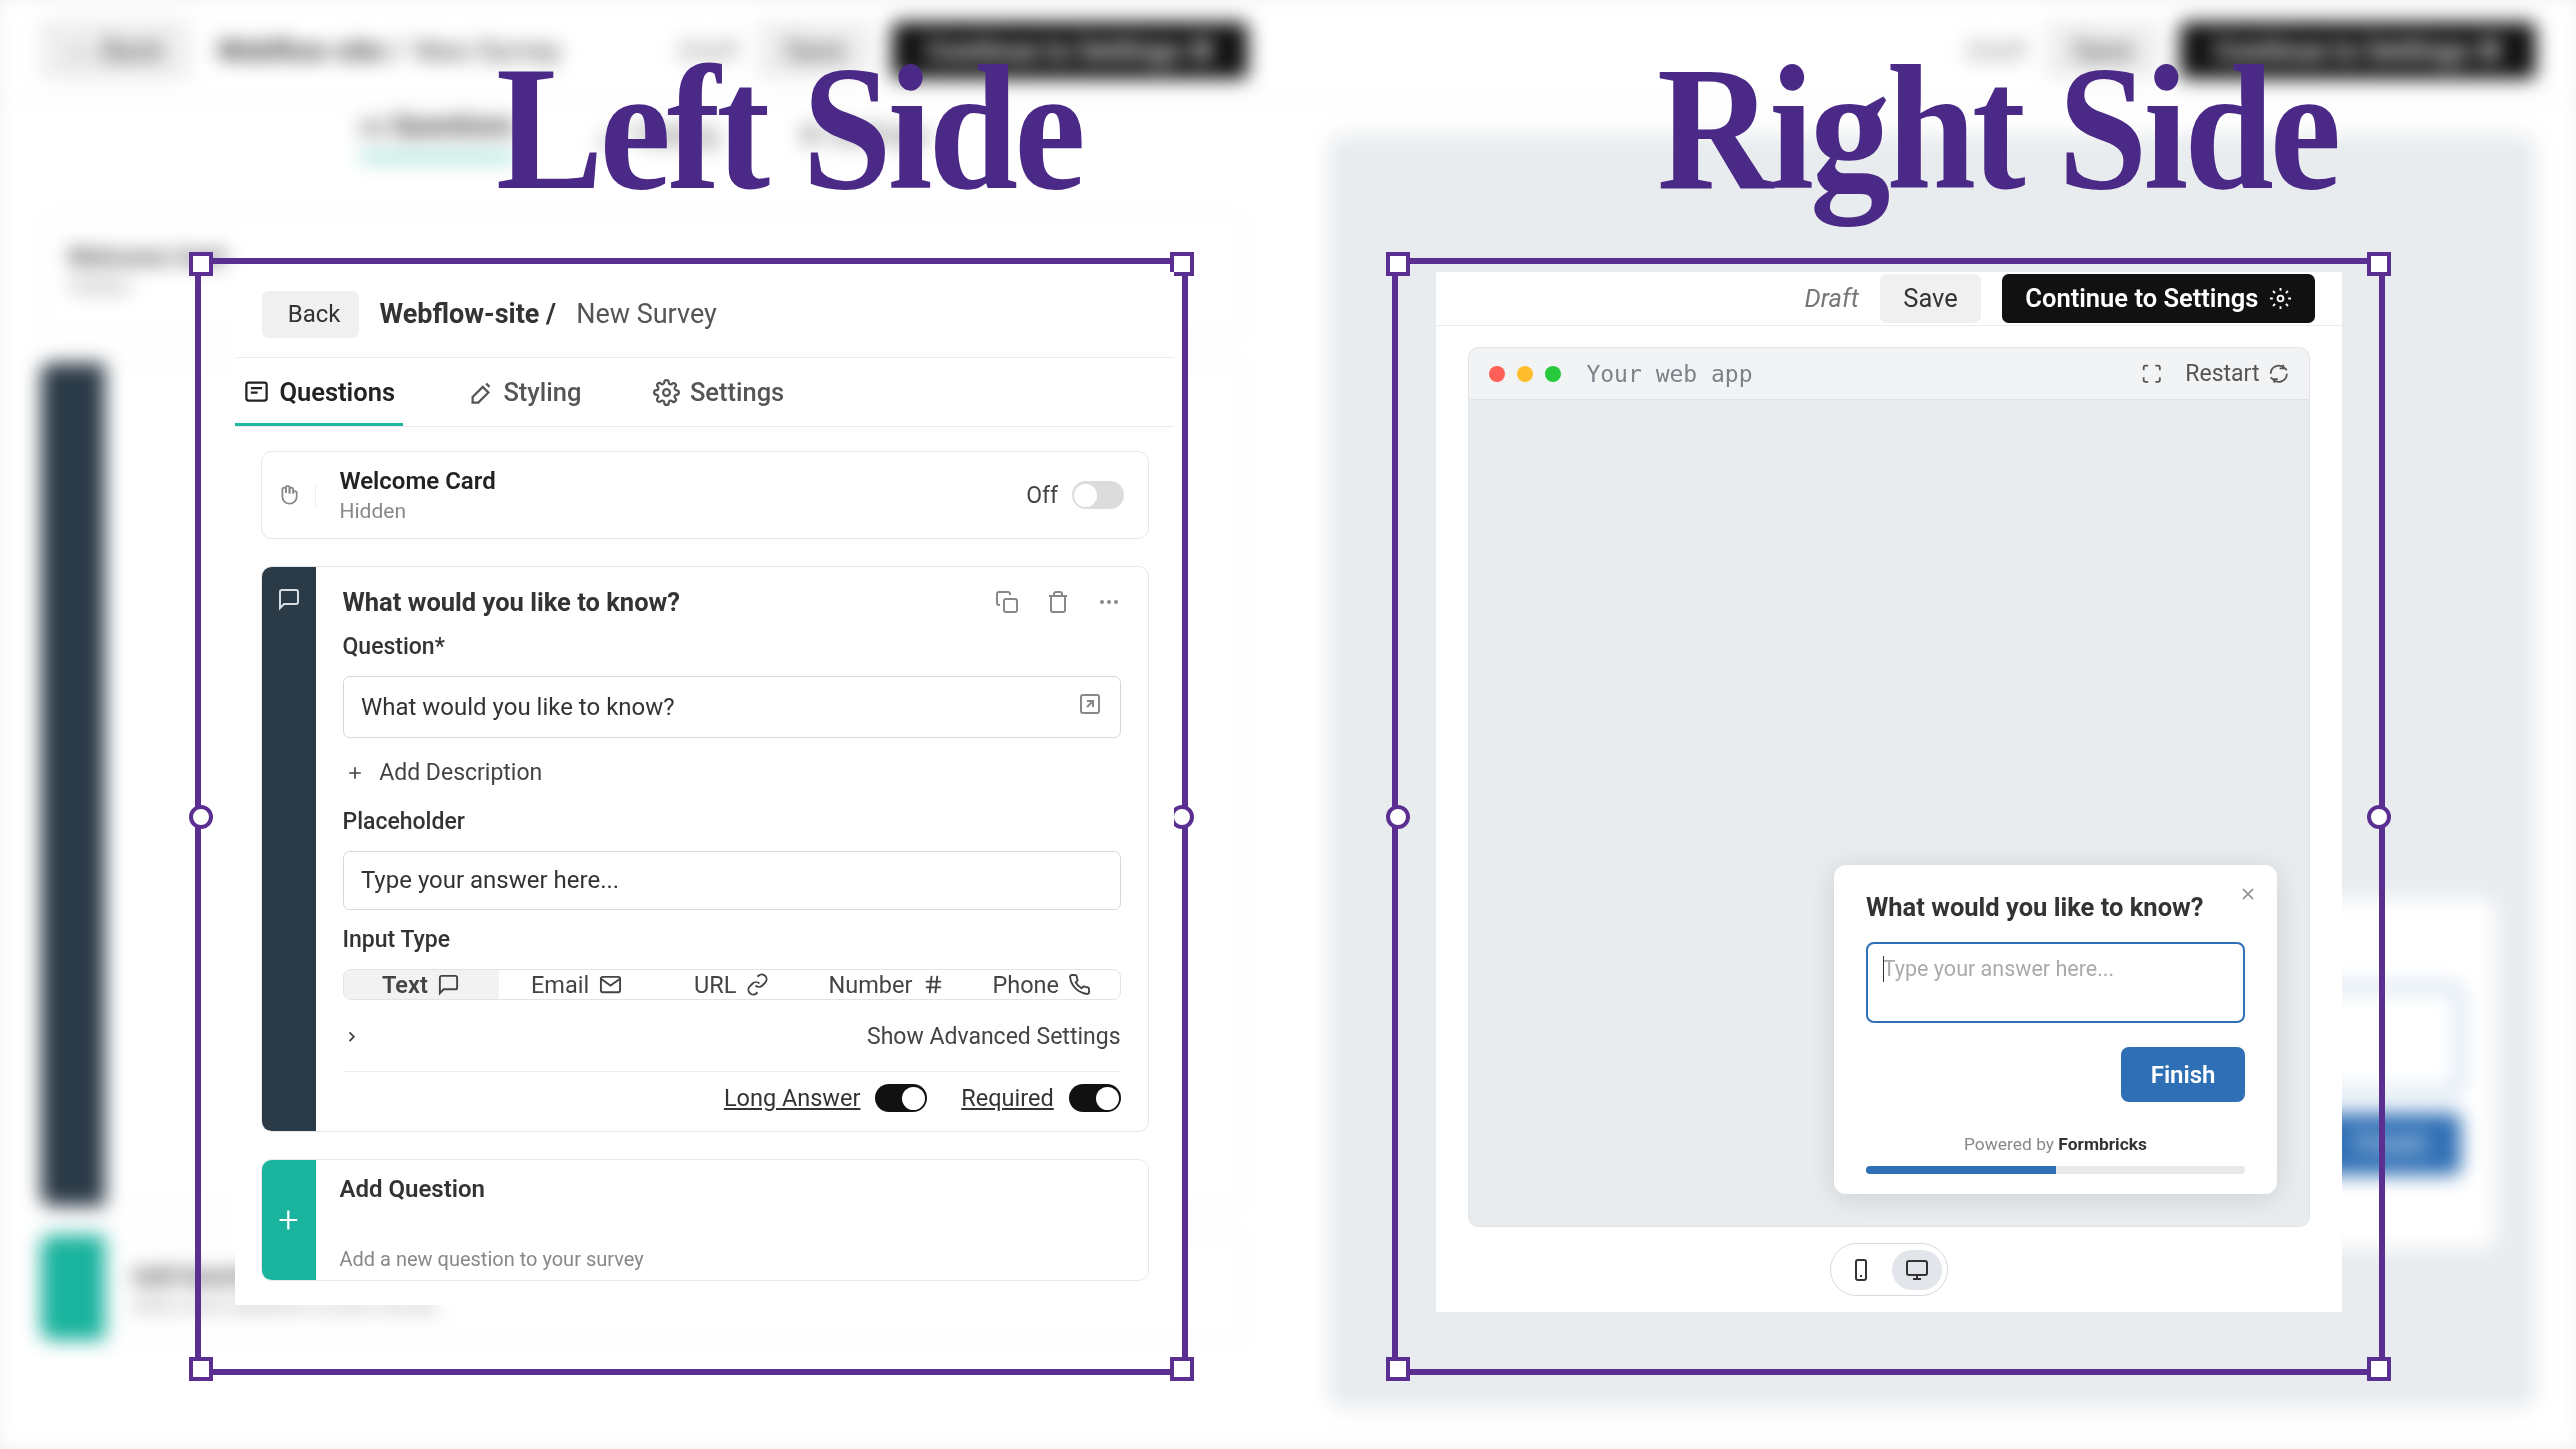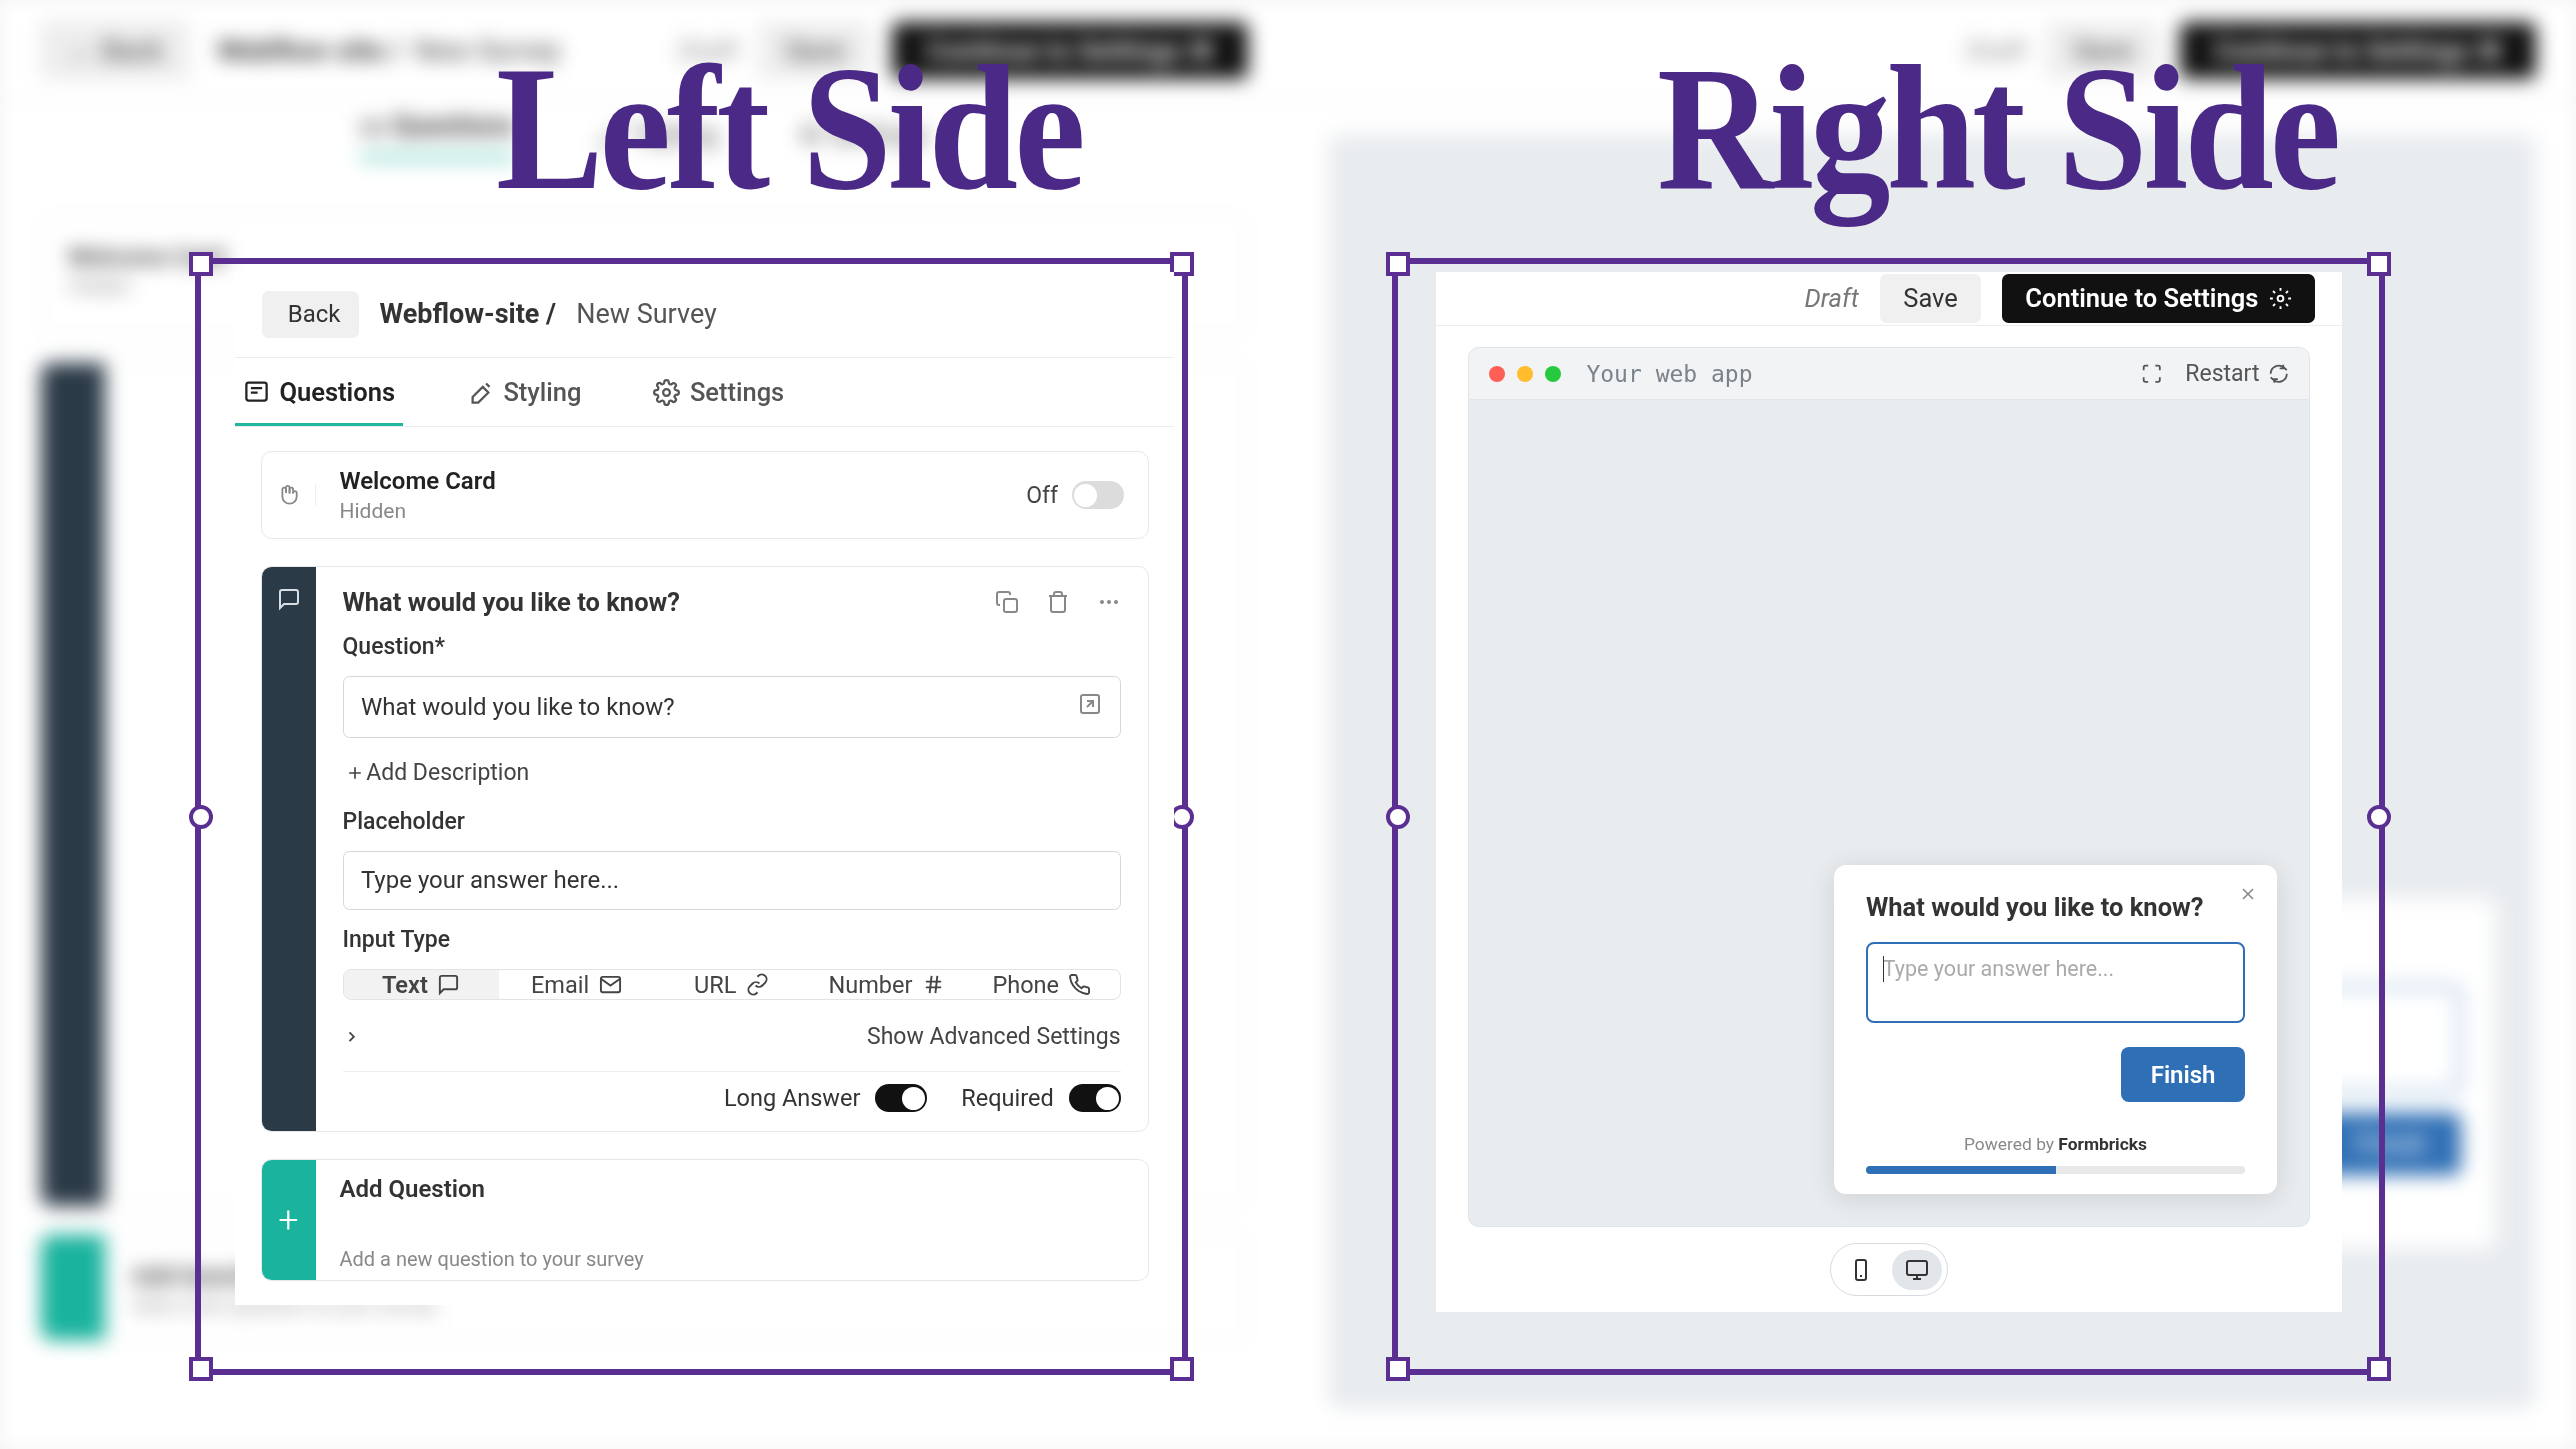--- a/index.html
+++ b/index.html
@@ -83,30 +83,30 @@
 .qcard .qbody { flex: 1; padding: 20px 27px 19px; display: flex; flex-direction: column; gap: 16px; }
 .qhead { display: flex; align-items: center; }
 .qhead .qt { flex: 1; font-weight: 700; font-size: 25.5px; }
 .qhead .icons { display: flex; gap: 27px; color: #888; cursor: pointer; }
 .qhead .icons svg { width: 24px; height: 24px; }
 .label { font-size: 23px; font-weight: 500; color: #333; }
 .input { border: 1.3px solid #d7d7d7; border-radius: 6.7px; padding: 14.8px 17.4px; font-size: 24px; color: #333; display: flex; align-items: center; }
 .input .inp-text { flex: 1; }
 .input .trail { color: #888; }
 .input .trail svg { width: 24px; height: 24px; }
-.add-desc { display: flex; align-items: center; gap: 1px; font-size: 23px; color: #444; cursor: pointer; padding: 5.4px 2.7px; }
+.add-desc { display: flex; align-items: center; gap: 14px; font-size: 23px; color: #444; cursor: pointer; padding: 5.4px 2.7px; }
 .add-desc svg { width: 20px; height: 20px; }
 .seg { border: 1.3px solid #e3e3e3; border-radius: 8px; display: flex; overflow: hidden; }
 .seg .opt { flex: 1; display: flex; align-items: center; justify-content: center; gap: 9.4px; padding: 14.8px 0; font-size: 23.5px; color: #444; cursor: pointer; }
 .seg .opt.sel { background: #f2f2f2; font-weight: 600; }
 .seg .opt svg { width: 23px; height: 23px; }
 .adv { display: flex; align-items: center; gap: 9.4px; font-size: 23px; color: #444; cursor: pointer; padding-top: 6.7px; justify-content: space-between; }
 .adv svg { width: 17.4px; height: 17.4px; }
 .qfoot { display: flex; justify-content: flex-end; align-items: center; gap: 34px; padding-top: 12px; border-top: 0.7px solid #eee; margin-top: 5.4px; font-size: 23.5px; }
-.qfoot .tg { display: flex; align-items: center; gap: 14.8px; }
+.qfoot .tg { display: flex; align-items: center; gap: 14.8px; text-decoration: underline; }
 
 
 .addq { border: 1.3px solid #e7e7e7; border-radius: 10.7px; background: #fff; display: flex; overflow: hidden; cursor: pointer; }
 .addq .plus { width: 54px; background: #19b39e; display: flex; align-items: center; justify-content: center; color: #fff; font-size: 36px; font-weight: 300; }
 .addq .body { padding: 14.8px 24px; }
 .addq .title { font-weight: 600; font-size: 24px; }
 .addq .sub { font-size: 20px; color: #888; margin-top: 44px; }
 
 
 .r-header { display: flex; align-items: center; justify-content: flex-end; padding: 2px 27px; gap: 21.5px; border-bottom: 0.7px solid #ececec; }

